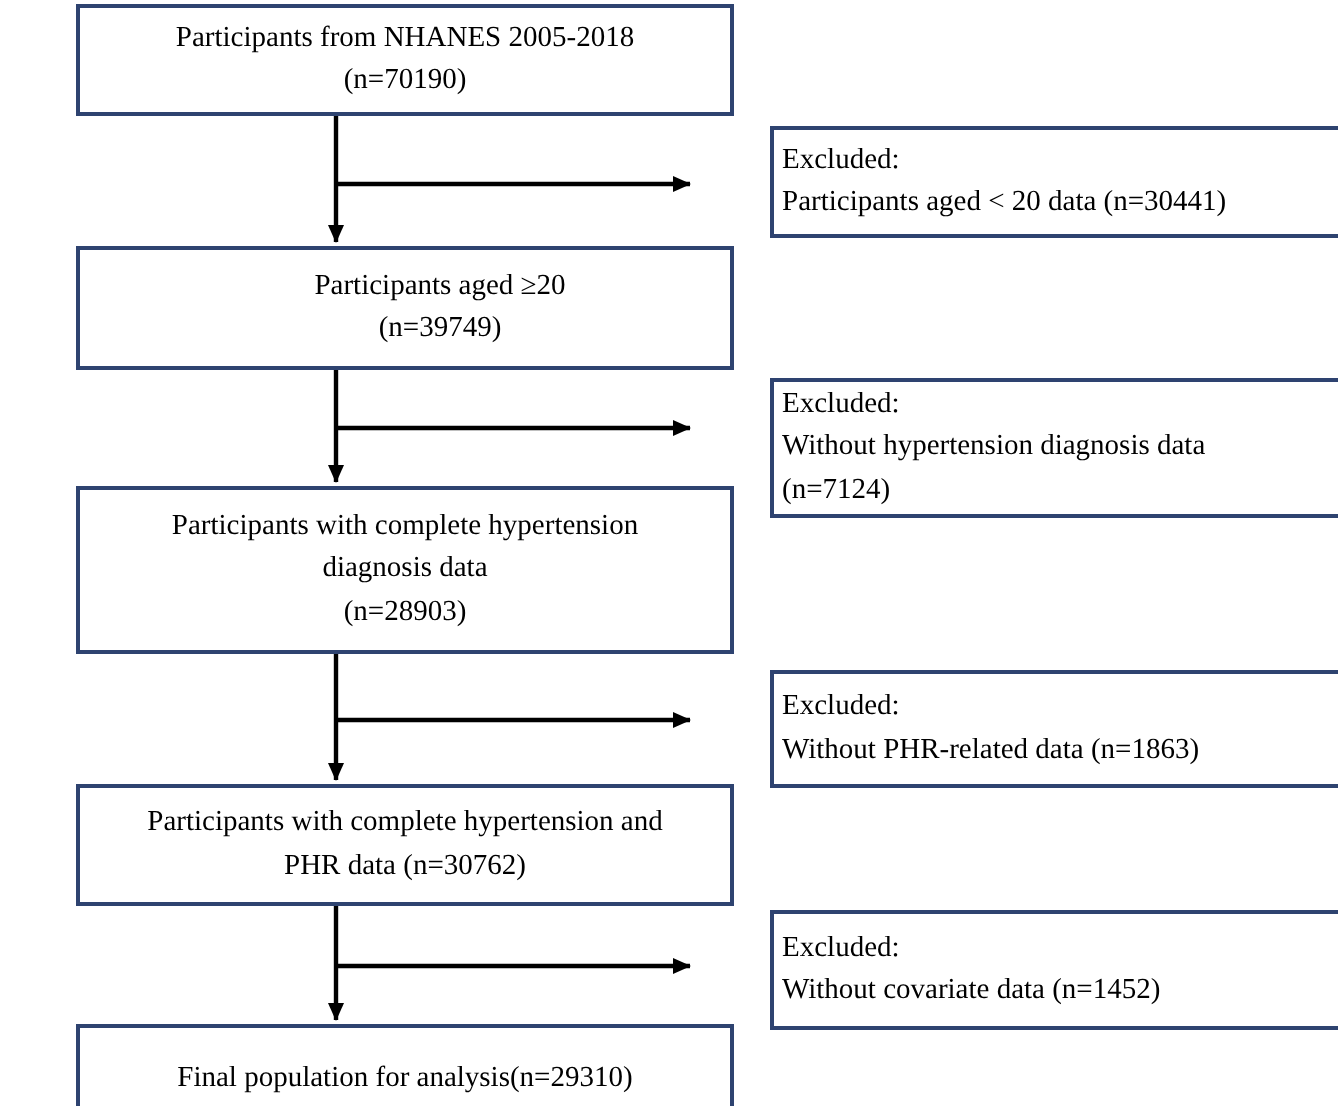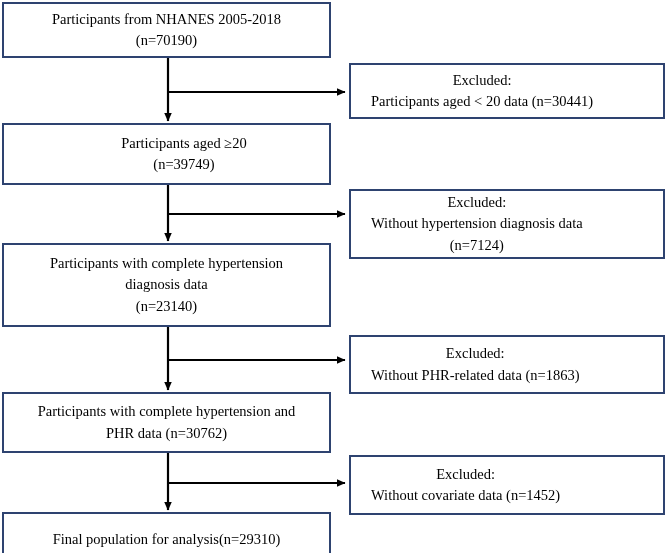--- a/index.html
+++ b/index.html
@@ -17,35 +17,36 @@
   }
   .node {
     position: absolute;
     box-sizing: border-box;
     border: 2px solid #2e4370;
     background: #ffffff;
     display: flex;
     align-items: center;
     justify-content: center;
     z-index: 2;
+    margin-left: 36px;
   }
   .node .txt {
     font-size: 14.5px;
     line-height: 1.45;
     color: #000000;
     text-align: center;
     padding: 0 8px;
     white-space: pre-line;
   }
   .node.excluded {
     justify-content: flex-start;
   }
   .node.excluded .txt {
-    text-align: center;
-    padding-left: 20px;
+    text-align: left;
+    padding-left: 4px;
     padding-right: 6px;
   }
   #connectors {
     position: absolute;
     left: 0;
     top: 0;
     width: 669px;
     height: 553px;
     z-index: 1;
   }
@@ -89,21 +90,21 @@
   </div>
 
   <div class="node" style="left:2px; top:123px; width:329px; height:62px;padding-left:35px;">
     <span class="txt">Participants aged ≥20
 (n=39749)</span>
   </div>
 
   <div class="node" style="left:2px; top:243px; width:329px; height:84px;">
     <span class="txt">Participants with complete hypertension
 diagnosis data
-(n=23140)</span>
+(n=28903)</span>
   </div>
 
   <div class="node" style="left:2px; top:392px; width:329px; height:61px;justify-content:center;">
     <span class="txt">Participants with complete hypertension and
 PHR data (n=30762)</span>
   </div>
 
   <div class="node" style="left:2px; top:512px; width:329px; height:55px;">
     <span class="txt">Final population for analysis(n=29310)</span>
   </div>

